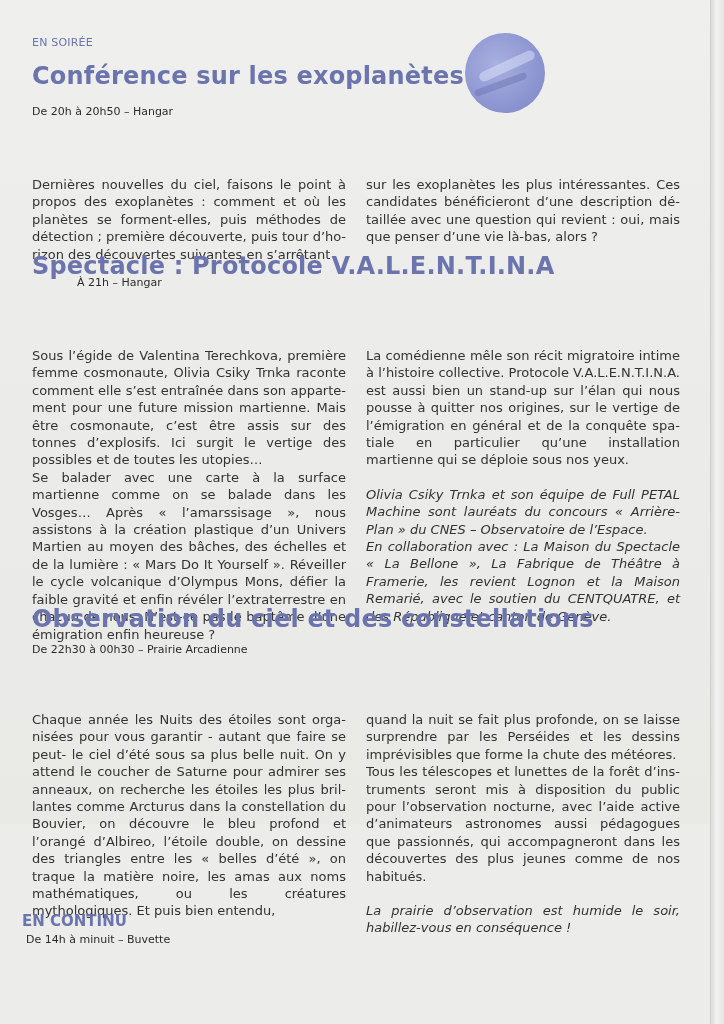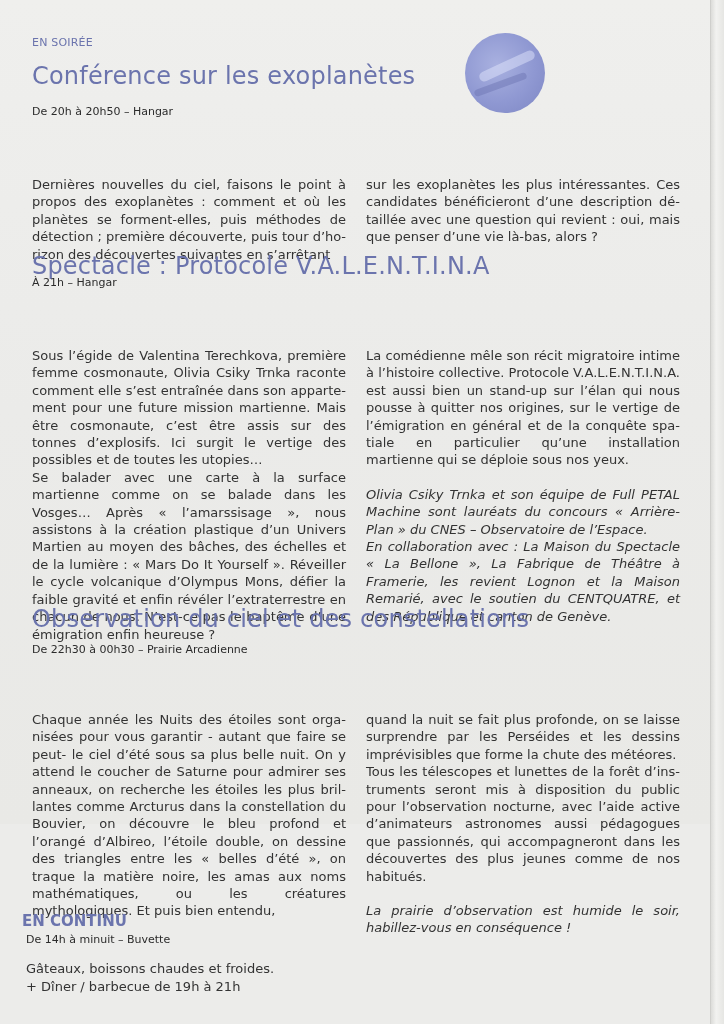--- a/index.html
+++ b/index.html
@@ -36,21 +36,21 @@
     .planet::after {
       content: ""; position: absolute; left: 8px; top: 48px; width: 55px; height: 7px;
       background: rgba(110,118,180,0.5); transform: rotate(-20deg); border-radius: 5px;
     }
     .ghost {
       position: absolute; left: 560px; top: 40px; width: 140px; color: rgba(150,150,150,0.18);
       font-size: 18px; font-weight: bold; line-height: 26px;
     }
     h2 {
       position: absolute; left: 32px;
-      font-size: 24px; font-weight: normal; color: #6b74ad; letter-spacing: 0.2px;
+      font-size: 24px; font-weight: bold; color: #6b74ad; letter-spacing: 0.2px;
       white-space: nowrap;
     }
     .meta {
       position: absolute; left: 32px; font-size: 11px; color: #2b2b2b; white-space: nowrap;
     }
     .col {
       position: absolute; font-size: 13px; line-height: 17.4px; color: #333;
       text-align: justify; hyphens: manual; margin-top: 45px;
     }
     .col p { margin: 0; }
@@ -77,21 +77,21 @@
   <h2 style="top:62px;">Conférence sur les exoplanètes</h2>
   <div class="meta" style="top:105px;">De 20h à 20h50 – Hangar</div>
   <div class="col left" style="top:131px;">
     <p>Dernières nouvelles du ciel, faisons le point à propos des exoplanètes : comment et où les planètes se forment-elles, puis méthodes de détection ; première découverte, puis tour d’ho­rizon des découvertes suivantes en s’arrêtant</p>
   </div>
   <div class="col right" style="top:131px;">
     <p>sur les exoplanètes les plus intéressantes. Ces candidates bénéficieront d’une description dé­taillée avec une question qui revient : oui, mais que penser d’une vie là-bas, alors ?</p>
   </div>
 
   <h2 style="top:252px;">Spectacle : Protocole V.A.L.E.N.T.I.N.A</h2>
-  <div class="meta" style="top:276px;">À 21h – Hangar</div>
+  <div class="meta" style="top:276px;margin-left:45px;">À 21h – Hangar</div>
   <div class="col left" style="top:302px;">
     <p>Sous l’égide de Valentina Terechkova, première femme cosmonaute, Olivia Csiky Trnka raconte comment elle s’est entraînée dans son apparte­ment pour une future mission martienne. Mais être cosmonaute, c’est être assis sur des tonnes d’explosifs. Ici surgit le vertige des possibles et de toutes les utopies…</p>
     <p>Se balader avec une carte à la surface martienne comme on se balade dans les Vosges… Après « l’amarssisage », nous assistons à la création plastique d’un Univers Martien au moyen des bâches, des échelles et de la lumière : « Mars Do It Yourself ». Réveiller le cycle volcanique d’Olym­pus Mons, défier la faible gravité et enfin révéler l’extraterrestre en chacun de nous. N’est-ce pas le baptême d’une émigration enfin heureuse ?</p>
   </div>
   <div class="col right" style="top:302px;">
     <p>La comédienne mêle son récit migratoire intime à l’histoire collective. Protocole V.A.L.E.N.T.I.N.A. est aussi bien un stand-up sur l’élan qui nous pousse à quitter nos origines, sur le vertige de l’émigration en général et de la conquête spa­tiale en particulier qu’une installation martienne qui se déploie sous nos yeux.</p>
     <div class="gap"></div>
     <p class="it">Olivia Csiky Trnka et son équipe de Full PETAL Machine sont lauréats du concours « Arrière-Plan » du CNES – Observatoire de l’Espace.</p>
     <p class="it">En collaboration avec : La Maison du Spectacle « La Bellone », La Fabrique de Théâtre à Framerie, les revient Lognon et la Maison Remarié, avec le soutien du CENTQUATRE, et des République et canton de Genève.</p>
   </div>
@@ -103,18 +103,14 @@
   </div>
   <div class="col right" style="top:666px;">
     <p>quand la nuit se fait plus profonde, on se laisse surprendre par les Perséides et les dessins impré­visibles que forme la chute des météores.</p>
     <p>Tous les télescopes et lunettes de la forêt d’ins­truments seront mis à disposition du public pour l’observation nocturne, avec l’aide active d’animateurs astronomes aussi pédagogues que passionnés, qui accompagneront dans les décou­vertes des plus jeunes comme de nos habitués.</p>
     <div class="gap"></div>
     <p class="it">La prairie d’observation est humide le soir, habil­lez-vous en conséquence !</p>
   </div>
 
   <div class="cont-title">EN CONTINU</div>
   <div class="cont-meta">De 14h à minuit – Buvette</div>
-  <div class="cont-body">
-    <div>Gâteaux, boissons chaudes et froides.</div>
-    <div>+ Dîner / barbecue de 19h à 21h</div>
-  </div>
 </div>
 <div class="edge"></div>
 
 </body></html>

